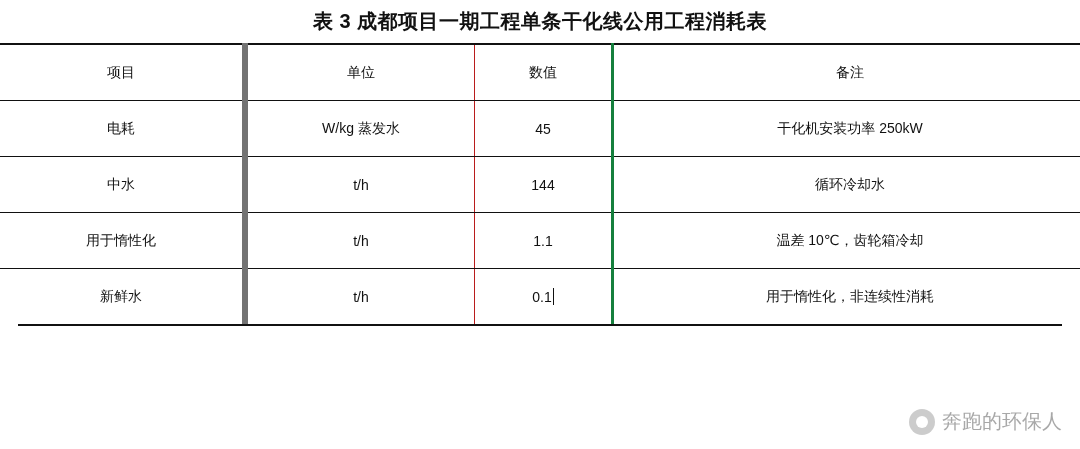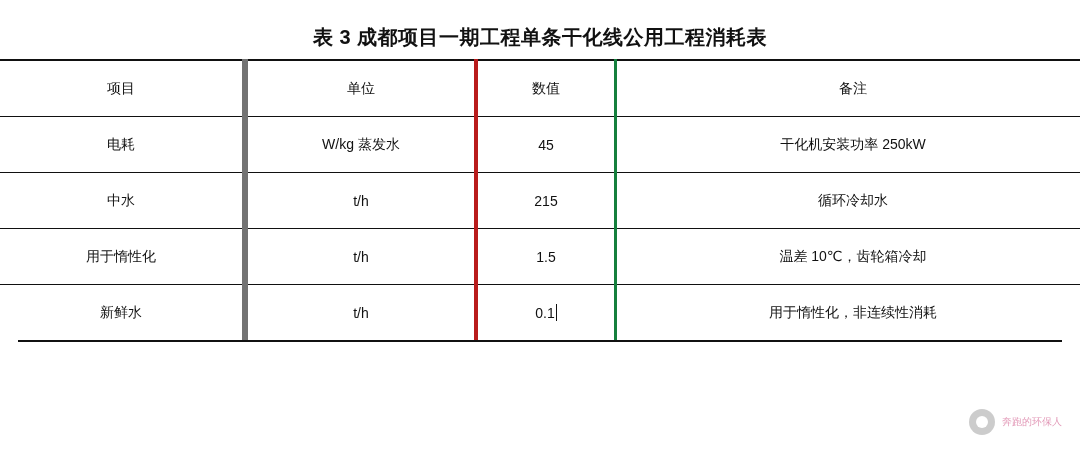--- a/index.html
+++ b/index.html
@@ -19,21 +19,21 @@
     width: 1080px;
     height: 449px;
     position: relative;
     box-sizing: border-box;
   }
   .table-title {
     text-align: center;
     font-weight: bold;
     font-size: 20px;
     letter-spacing: 0.5px;
-    padding-top: 24px;
+    padding-top: 8px;
     padding-bottom: 8px;
     font-family: "Liberation Sans", "DejaVu Sans", sans-serif;
   }
   table.data-table {
     width: 1044px;
     margin: 0 auto;
     border-collapse: collapse;
     table-layout: fixed;
   }
   table.data-table tr.header-row td {
@@ -47,21 +47,21 @@
     height: 55px;
     font-size: 14px;
     font-family: "Liberation Sans", "DejaVu Sans", sans-serif;
     padding: 0 4px;
   }
   table.data-table tr:last-child td {
     border-bottom: none;
   }
   table.data-table td.col-item { width: 234px; }
   table.data-table td.col-unit { width: 218px; border-left: 6px solid #737373; }
-  table.data-table td.col-value { width: 128px; border-left: 4px solid #b91c1c; }
+  table.data-table td.col-value { width: 128px; border-left: 1px solid #b91c1c; }
   table.data-table td.col-remark { width: 464px; border-left: 3px solid #15803d; }
   .bottom-rule {
     width: 1044px;
     margin: 0 auto;
     border-bottom: 2.5px solid #111111;
   }
   .value-caret::after {
     content: "";
     display: inline-block;
     width: 1px;
@@ -92,22 +92,22 @@
     content: "";
     position: absolute;
     left: 7px;
     top: 7px;
     width: 12px;
     height: 12px;
     border-radius: 50%;
     background: #ffffff;
   }
   .watermark .wm-text {
-    font-size: 10px;
-    color: #be185d;
+    font-size: 20px;
+    color: #404040;
     font-family: "Liberation Sans", "DejaVu Sans", sans-serif;
     white-space: nowrap;
   }
 </style>
 </head>
 <body>
 
 <div class="page">
 
   <div class="table-title">表 3  成都项目一期工程单条干化线公用工程消耗表</div>
@@ -125,28 +125,28 @@
       <tr>
         <td class="col-item">电耗</td>
         <td class="col-unit">W/kg 蒸发水</td>
         <td class="col-value">45</td>
         <td class="col-remark">干化机安装功率 250kW</td>
       </tr>
 
       <tr>
         <td class="col-item">中水</td>
         <td class="col-unit">t/h</td>
-        <td class="col-value">215</td>
+        <td class="col-value">144</td>
         <td class="col-remark">循环冷却水</td>
       </tr>
 
       <tr>
         <td class="col-item">用于惰性化</td>
         <td class="col-unit">t/h</td>
-        <td class="col-value">1.5</td>
+        <td class="col-value">1.1</td>
         <td class="col-remark">温差 10℃，齿轮箱冷却</td>
       </tr>
 
 
       <tr>
         <td class="col-item">新鲜水</td>
         <td class="col-unit">t/h</td>
         <td class="col-value value-caret">0.1</td>
         <td class="col-remark">用于惰性化，非连续性消耗</td>
       </tr>

